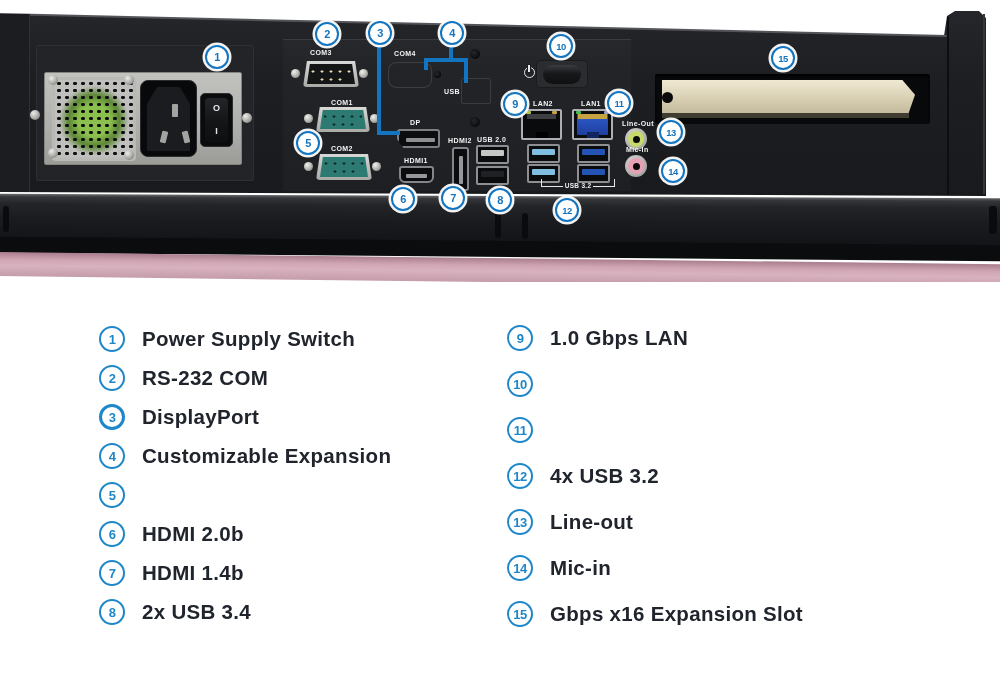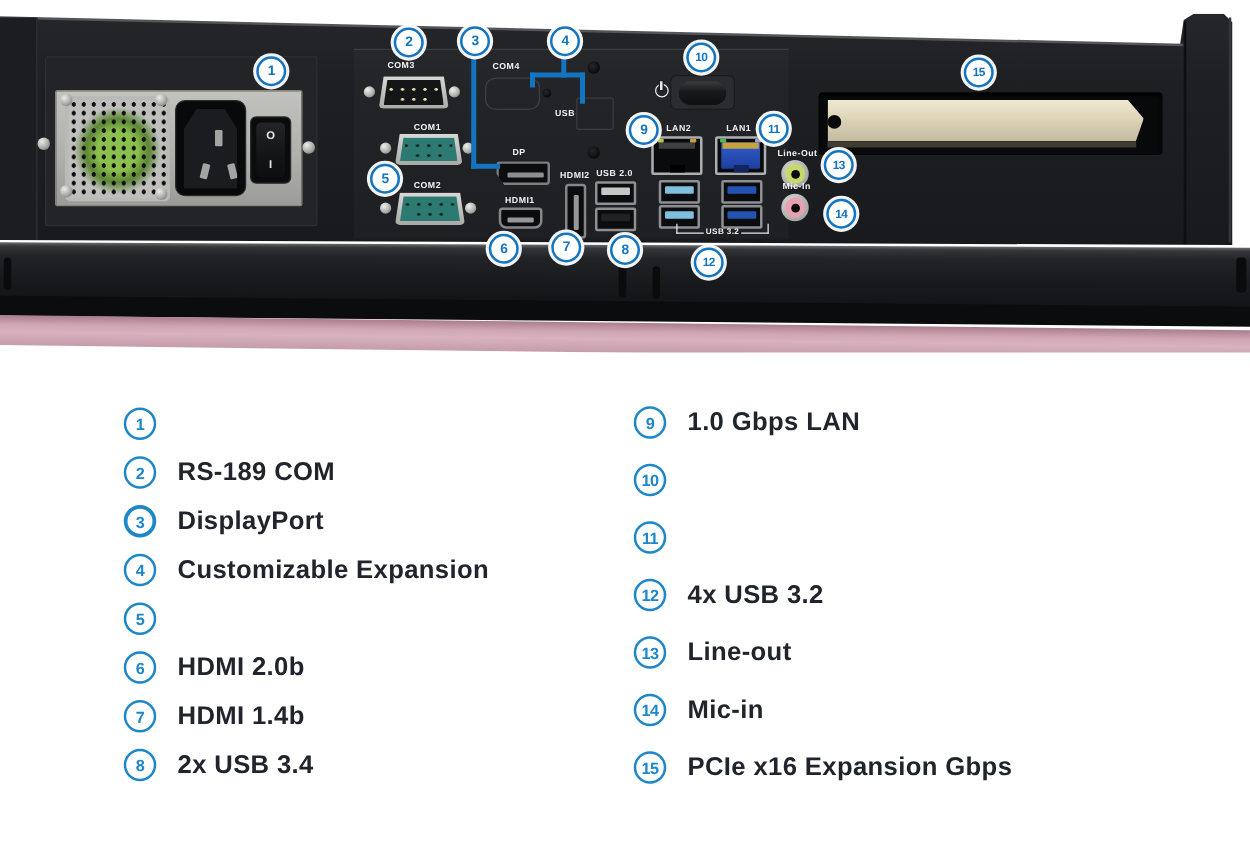--- a/index.html
+++ b/index.html
@@ -326,24 +326,25 @@
   <div class="co c11 two">11</div>
   <div class="co c12 two">12</div>
   <div class="co c13 two">13</div>
   <div class="co c14 two">14</div>
   <div class="co c15 two">15</div>
 </div>
 
 <div class="legend-col legend-left">
   <div class="lrow">
       <span class="lcirc">1</span>
+      <span class="llabel">Power Supply Switch</span>
     </div>
   <div class="lrow">
       <span class="lcirc">2</span>
-      <span class="llabel">RS-189 COM</span>
+      <span class="llabel">RS-232 COM</span>
     </div>
   <div class="lrow">
       <span class="lcirc bold-ring">3</span>
       <span class="llabel">DisplayPort</span>
     </div>
   <div class="lrow">
       <span class="lcirc">4</span>
       <span class="llabel">Customizable Expansion</span>
     </div>
   <div class="lrow">
@@ -380,15 +381,15 @@
   <div class="lrow">
       <span class="lcirc">13</span>
       <span class="llabel">Line-out</span>
     </div>
   <div class="lrow">
       <span class="lcirc">14</span>
       <span class="llabel">Mic-in</span>
     </div>
   <div class="lrow">
       <span class="lcirc">15</span>
-      <span class="llabel">PCIe x16 Expansion Gbps</span>
+      <span class="llabel">Gbps x16 Expansion Slot</span>
     </div>
 </div>
 
 </body></html>

